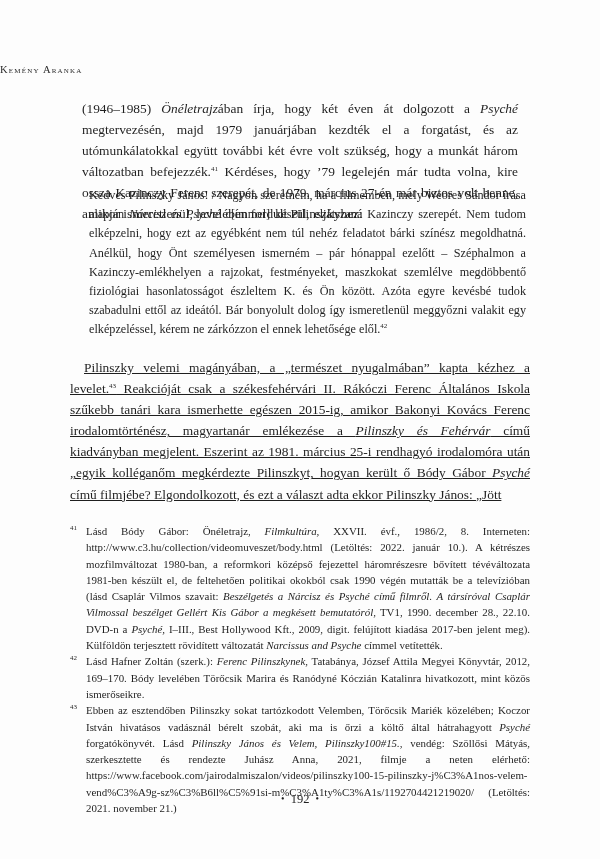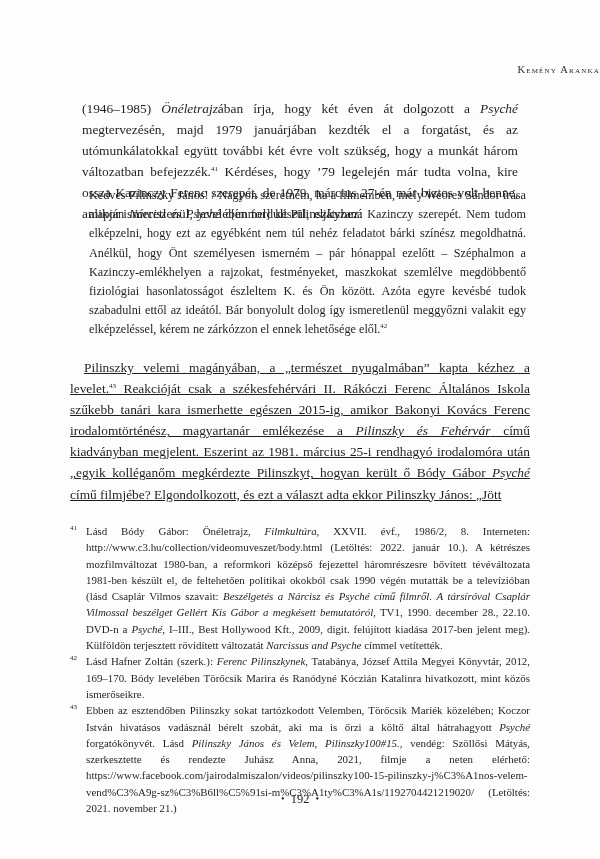--- a/index.html
+++ b/index.html
@@ -3,21 +3,21 @@
   <meta charset="utf-8">
   <style>
     html, body { margin: 0; padding: 0; }
     body {
       width: 600px; height: 859px; background: #fdfdfd; overflow: hidden;
       font-family: "Liberation Serif", "DejaVu Serif", serif; color: #1f1f1f;
       position: relative;
     }
     .page { position: absolute; left: 0; top: 0; width: 600px; height: 859px; }
     .running-head {
-      position: absolute; top: 64px; left: 0; width: 600px; text-align: right;
+      position: absolute; top: 64px; left: 0; width: 600px; text-align: left;
       font-size: 10.5px; letter-spacing: 1.2px; font-variant: small-caps; color: #2a2a2a;
     }
     .body-text {
       position: absolute; left: 70px; top: 86px; width: 460px;
       font-size: 13.4px; line-height: 21.1px; text-align: justify; hyphens: manual;
     }
     .body-text p { margin: 12px; }
     .quote {
       position: absolute; left: 85px; top: 182px; width: 445px;
       font-size: 12.2px; line-height: 19.2px; text-align: justify;

